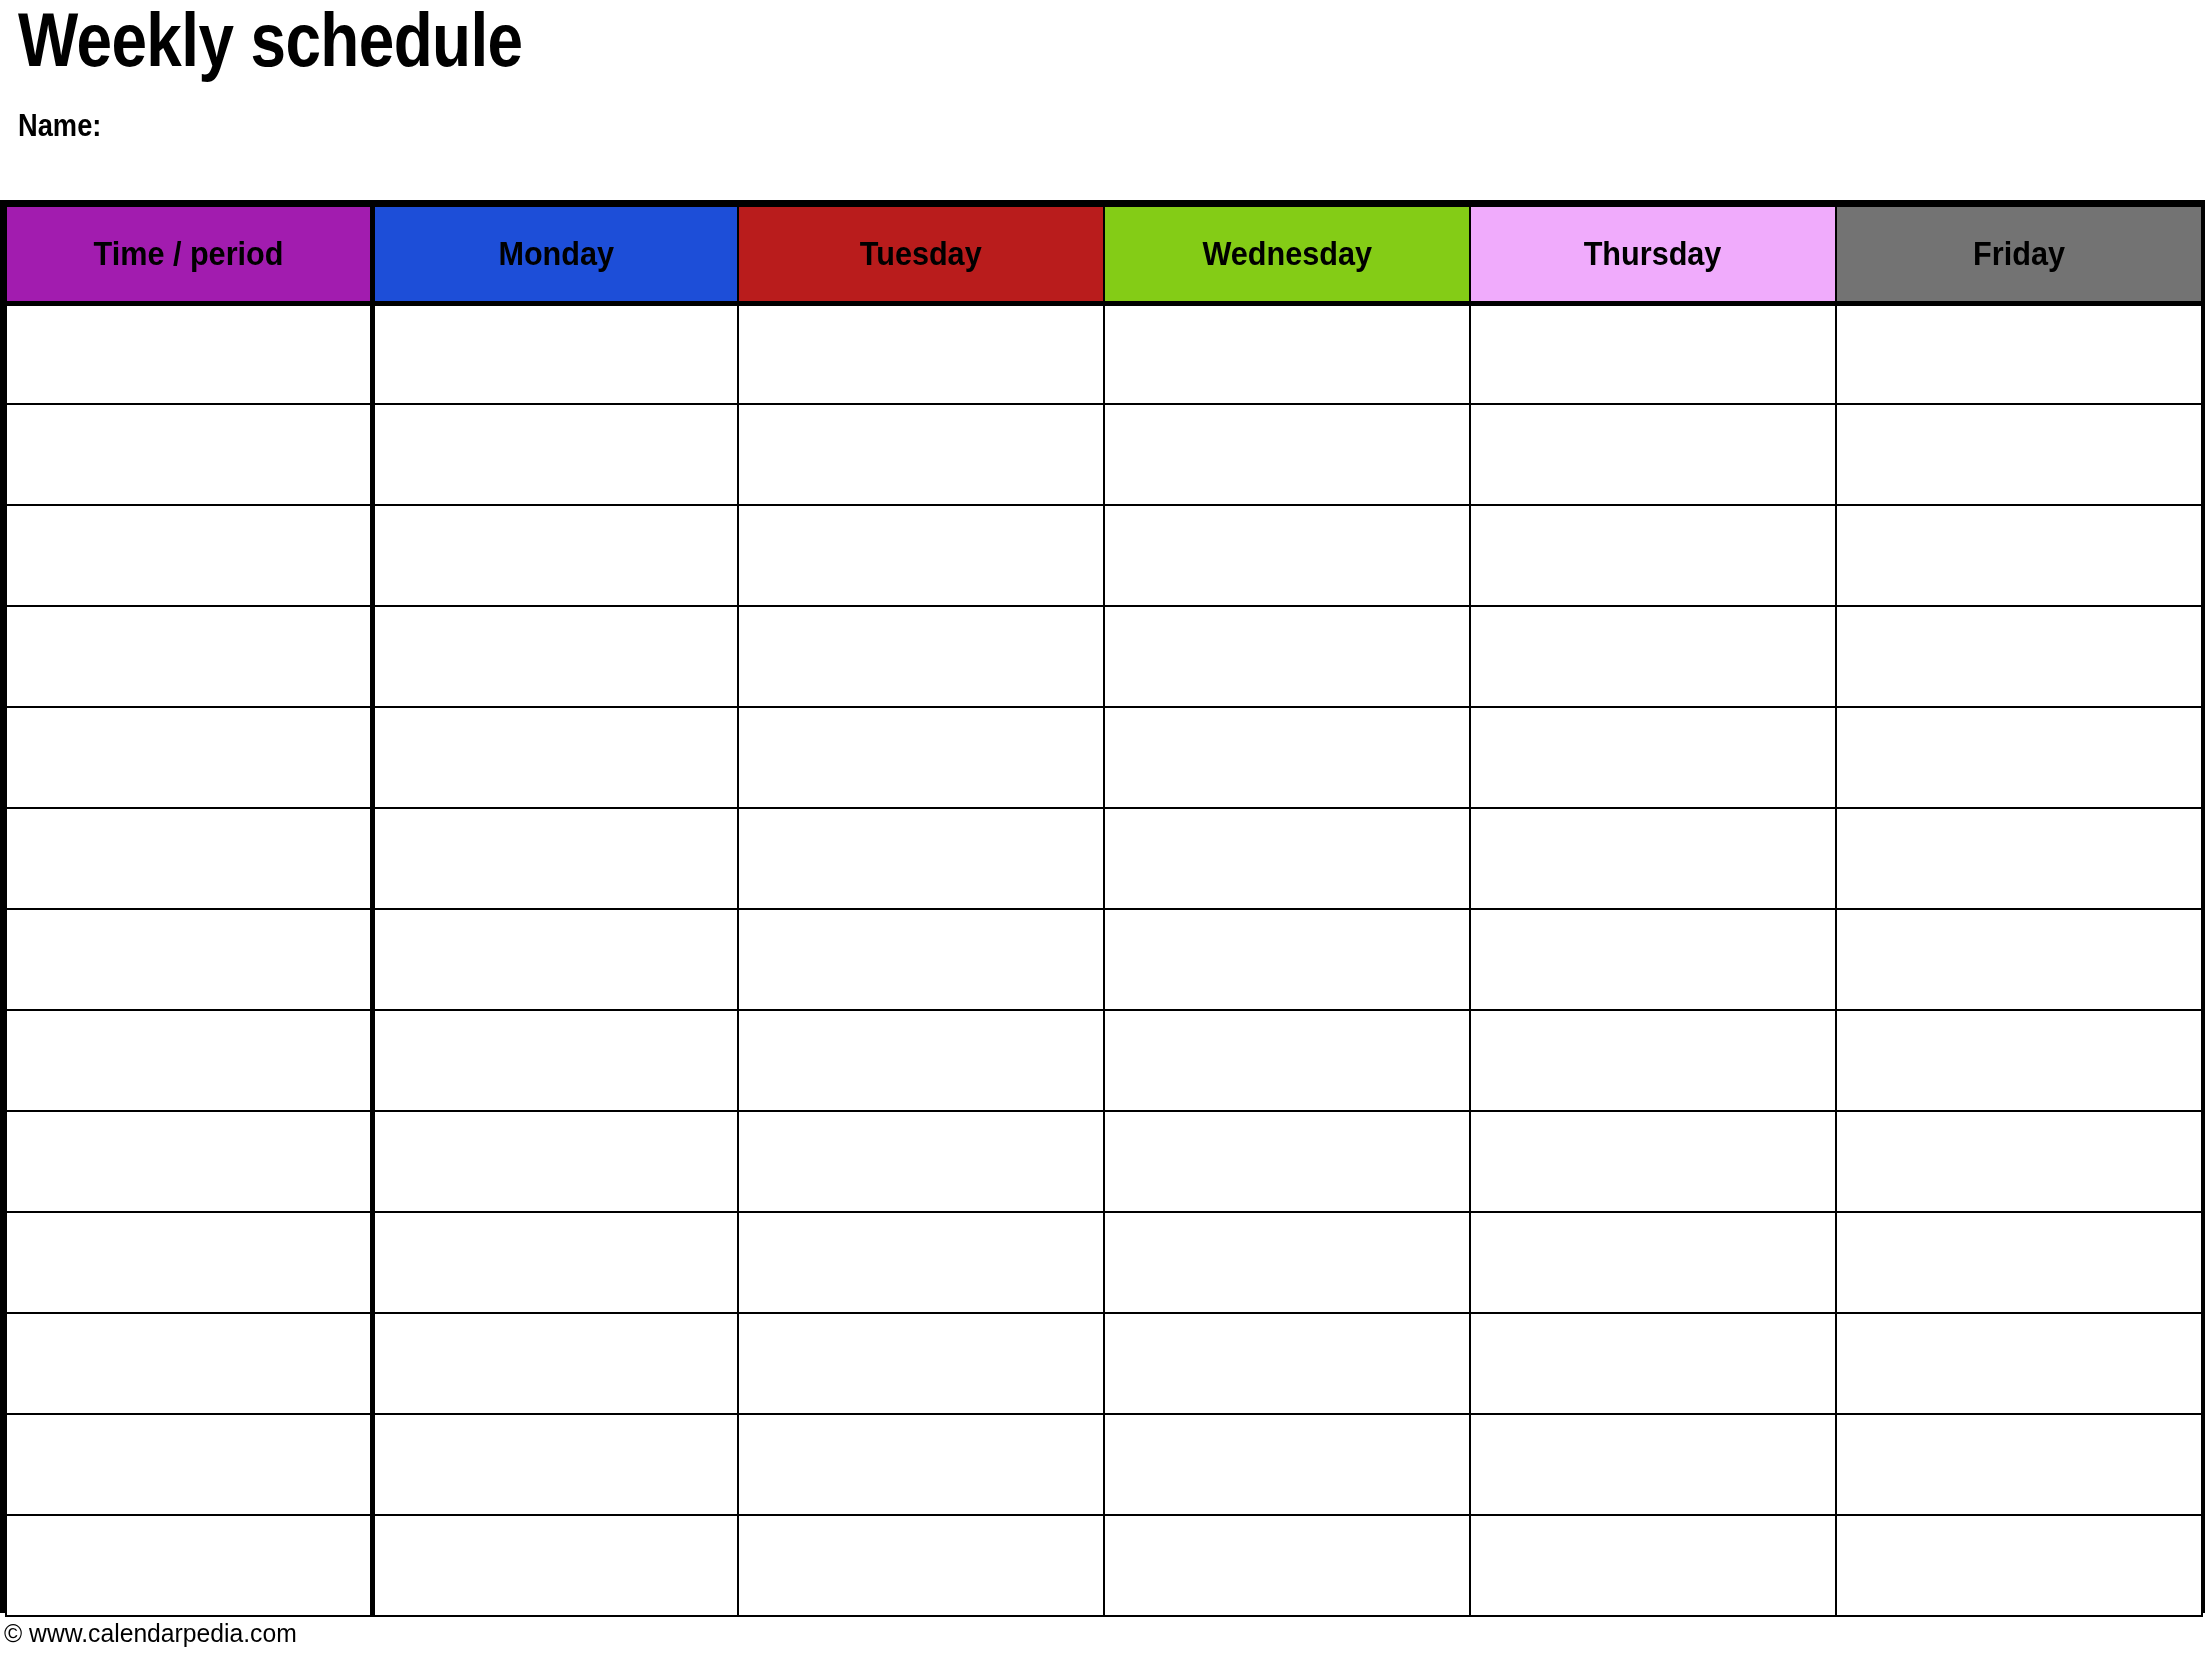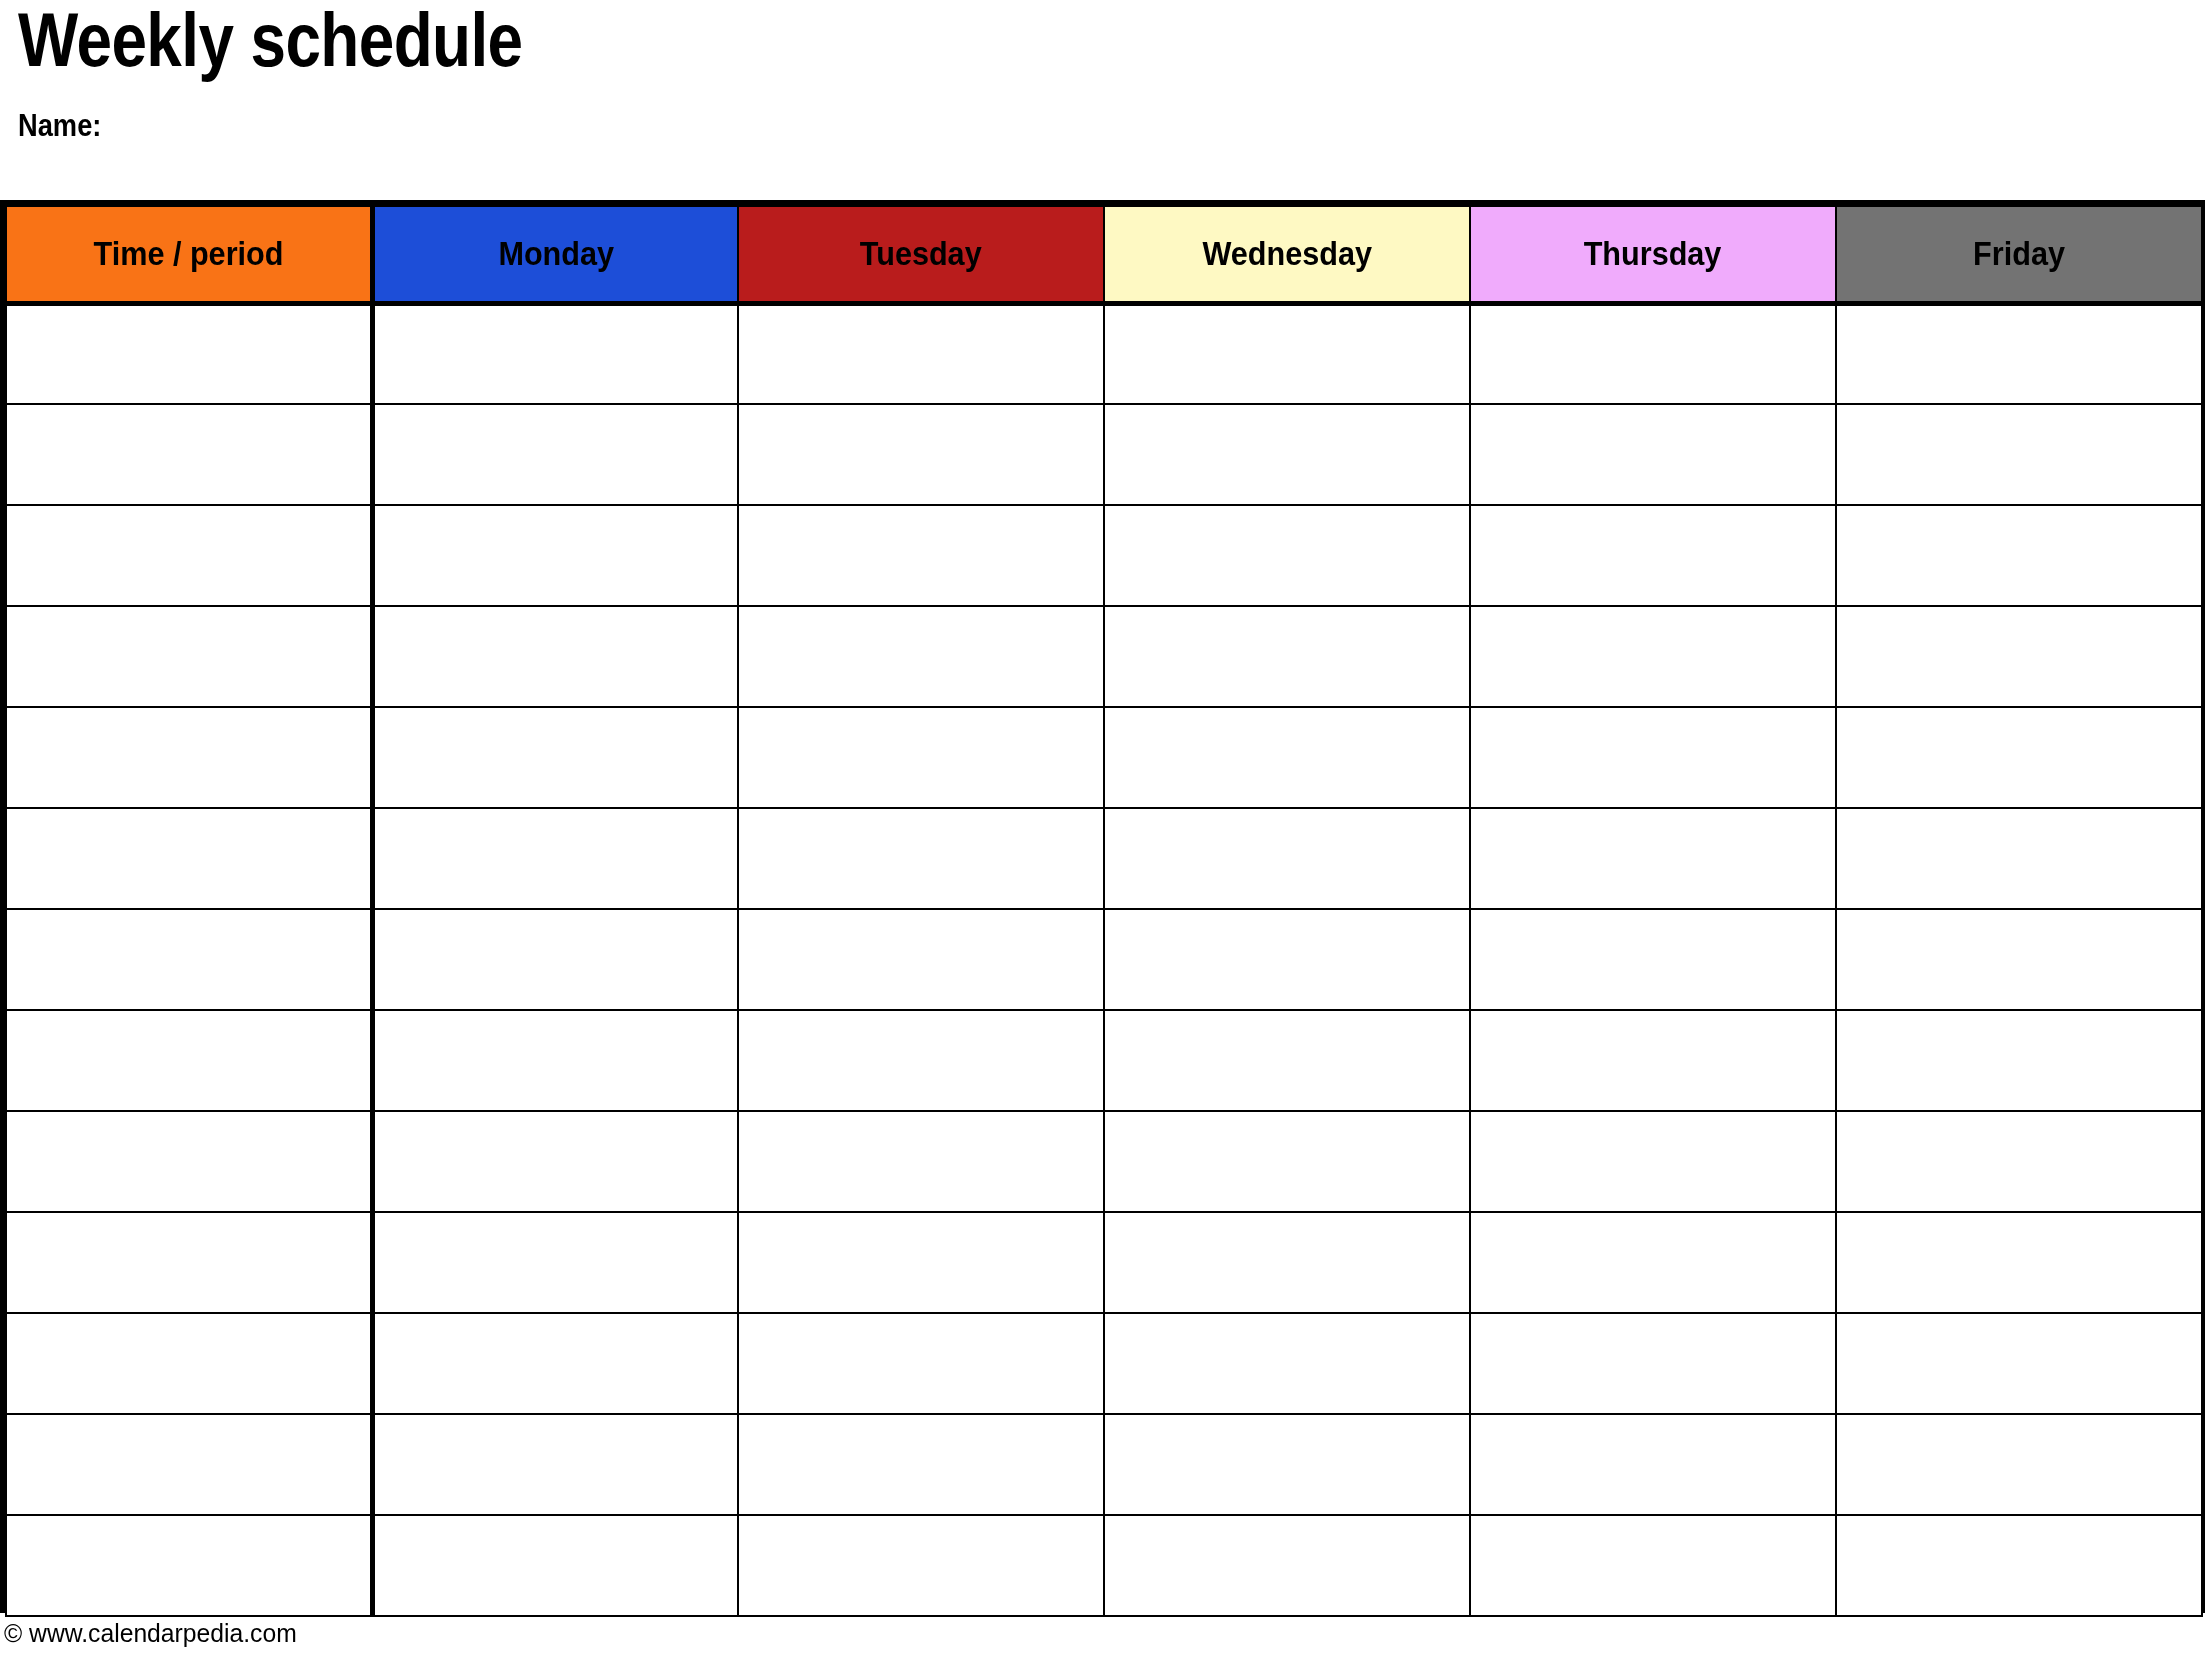--- a/index.html
+++ b/index.html
@@ -69,24 +69,24 @@
     color:#000;
     text-align:center;
     vertical-align:middle;
     border-bottom:5.9px solid #000;
     transform-origin:center;
   }
   .gridtable thead th span { display:inline-block; transform:scaleX(0.9); }
 
   .gridtable tbody td { height:101px; background:#fff; }
 
-  .head-time { background:#f97316; }
+  .head-time { background:#a21caf; }
   .head-mon  { background:#1d4ed8; }
   .head-tue  { background:#b91c1c; }
-  .head-wed  { background:#fef9c3; }
+  .head-wed  { background:#84cc16; }
   .head-thu  { background:#f0abfc; }
   .head-fri  { background:#737373; }
 
   
   .footer {
     position:absolute; left:4.4px; top:1618px;
     font-size:26px; color:#000; white-space:nowrap;
     transform:scaleX(0.95); transform-origin:left top;
   }
 </style>

